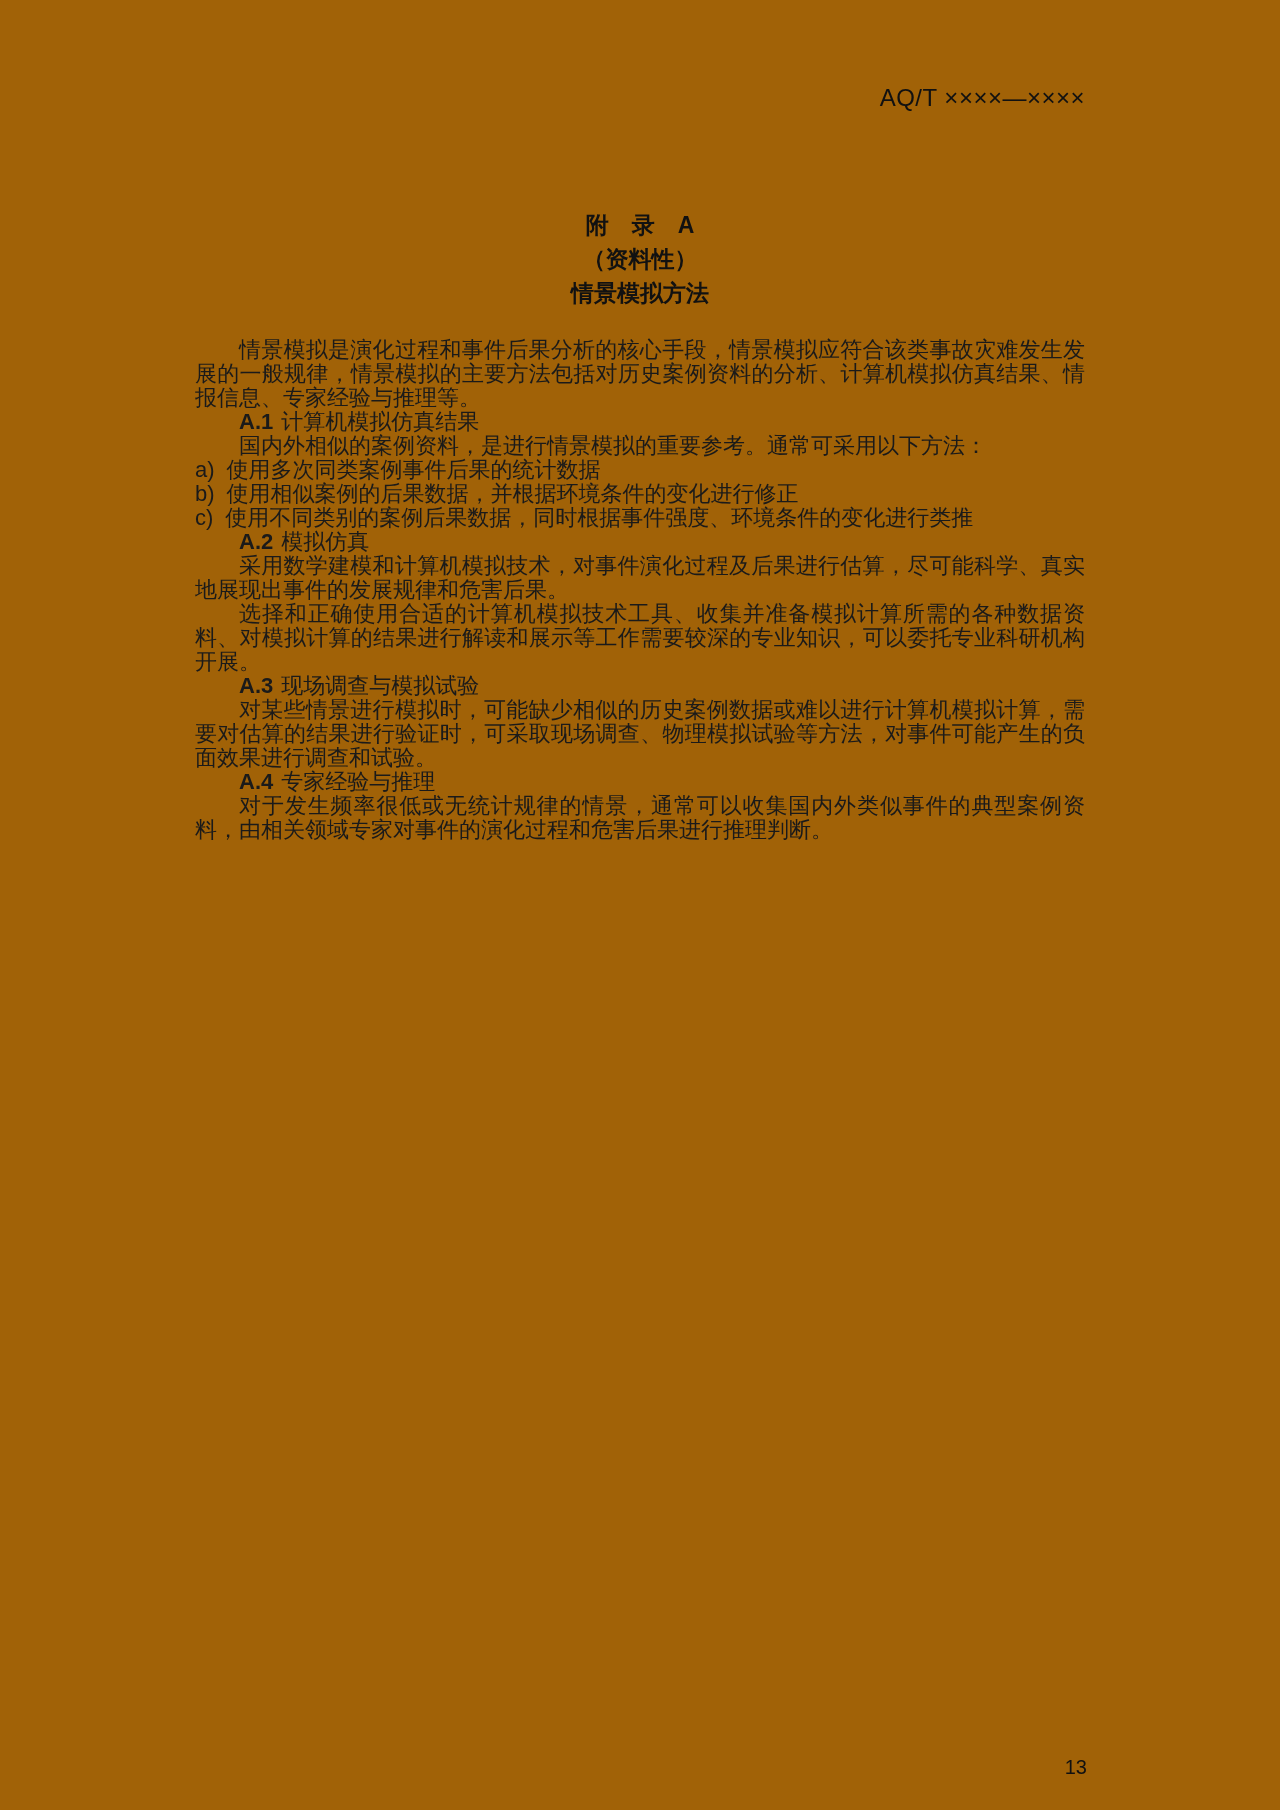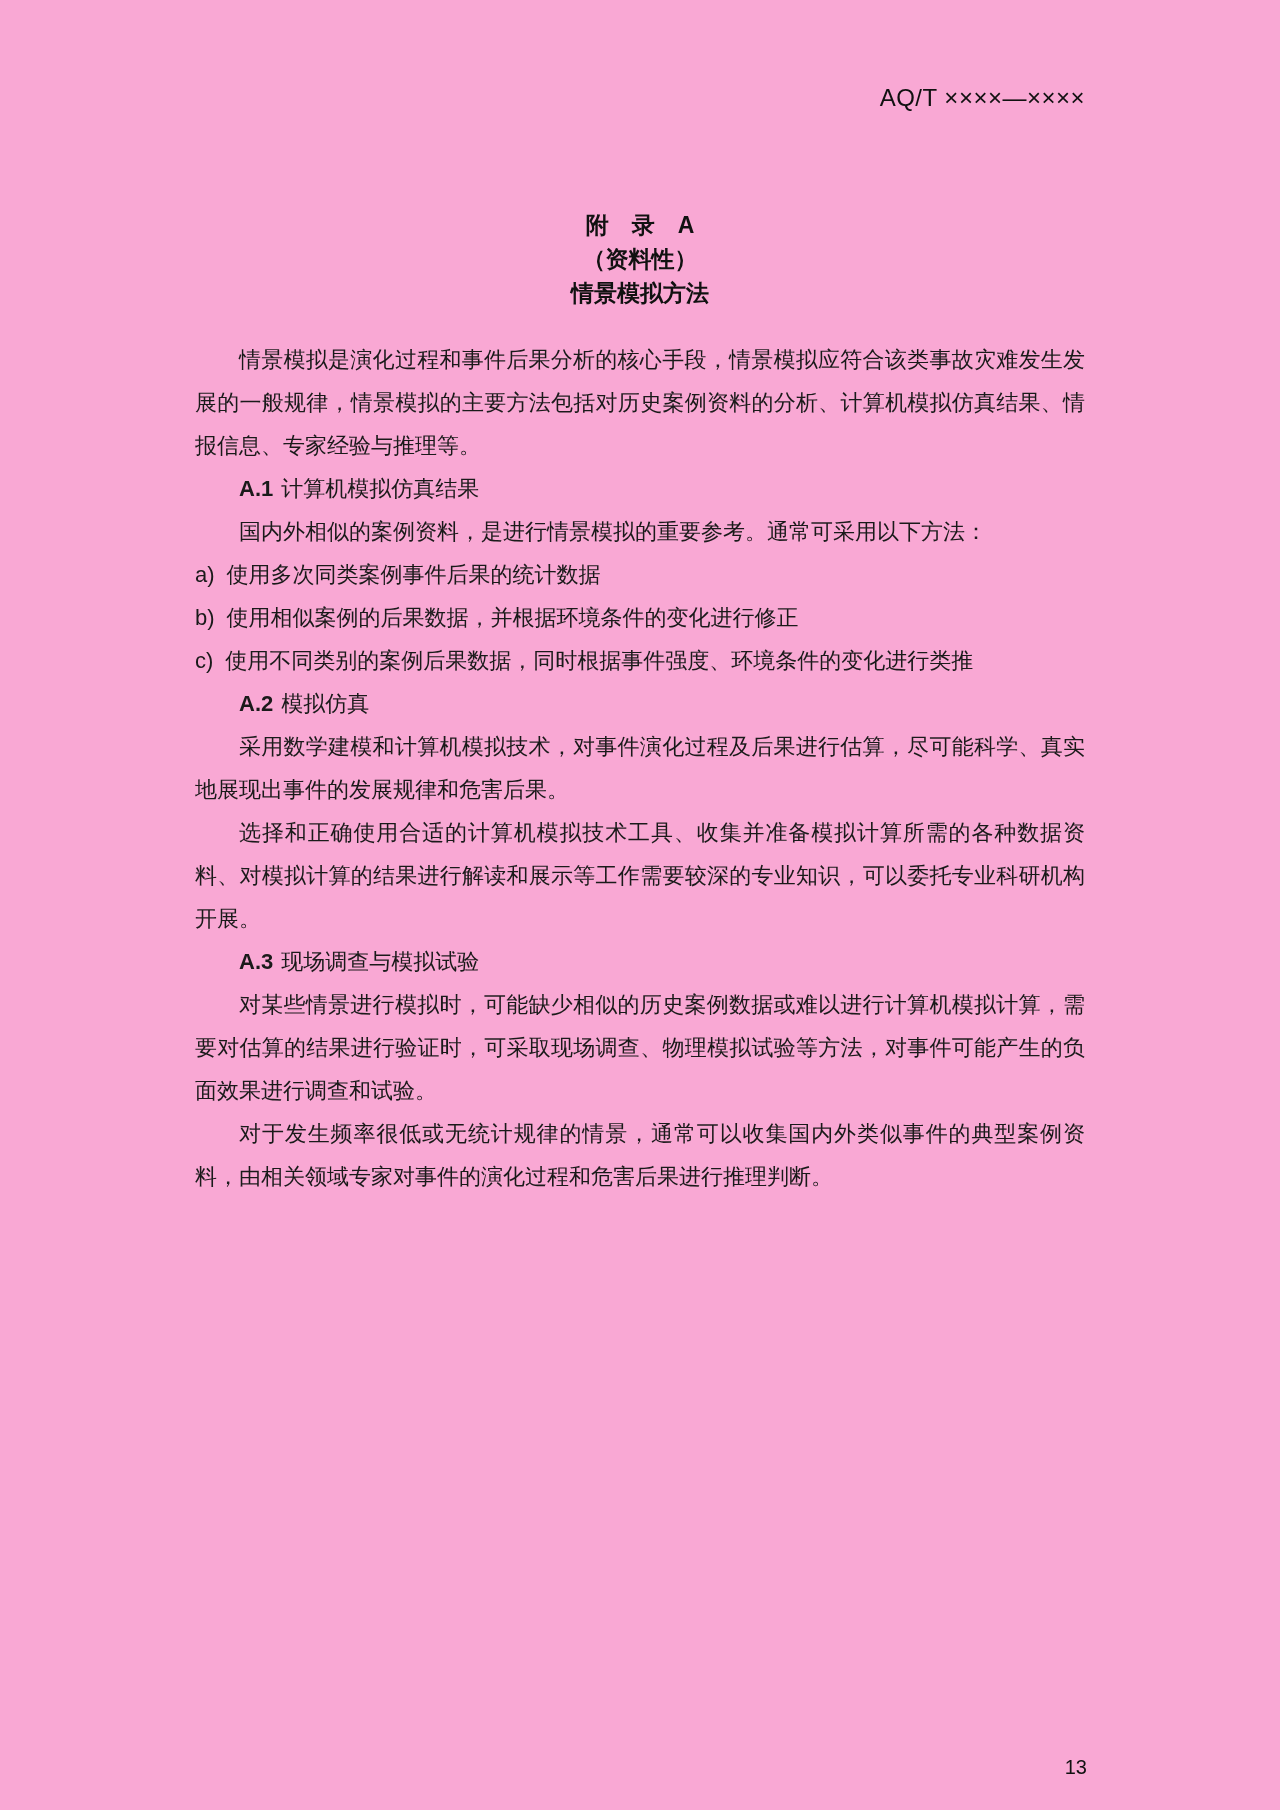--- a/index.html
+++ b/index.html
@@ -8,21 +8,21 @@
     width: 1280px;
     height: 1810px;
     position: relative;
     font-family: "Liberation Serif", serif;
     color: #1a1a1a;
     overflow: hidden;
   }
   .page {
     width: 1280px;
     height: 1810px;
-    background: #f9a8d4;
+    background: #a16207;
     position: relative;
   }
   .doc-header {
     padding-top: 84px;
     margin-right: 195px;
     text-align: right;
     font-family: "Liberation Sans", sans-serif;
     font-size: 24px;
     letter-spacing: 0.5px;
     color: #111111;
@@ -32,21 +32,21 @@
     text-align: center;
     font-family: "Liberation Sans", sans-serif;
     font-weight: bold;
     font-size: 23px;
     line-height: 34px;
     color: #111111;
   }
   .content {
     margin: 28px 195px 0 195px;
     font-size: 22px;
-    line-height: 43px;
+    line-height: 24px;
     text-align: justify;
   }
   .para {
     text-indent: 44px; 
   }
   .clause {
     margin-left: 44px;
     font-family: "Liberation Sans", sans-serif;
     text-align: left;
   }
@@ -105,19 +105,22 @@
       <span class="clause-num">A.2</span><span class="clause-title">模拟仿真</span>
     </div>
     <p class="para">采用数学建模和计算机模拟技术，对事件演化过程及后果进行估算，尽可能科学、真实地展现出事件的发展规律和危害后果。</p>
     <p class="para">选择和正确使用合适的计算机模拟技术工具、收集并准备模拟计算所需的各种数据资料、对模拟计算的结果进行解读和展示等工作需要较深的专业知识，可以委托专业科研机构开展。</p>
 
     <div class="clause">
       <span class="clause-num">A.3</span><span class="clause-title">现场调查与模拟试验</span>
     </div>
     <p class="para">对某些情景进行模拟时，可能缺少相似的历史案例数据或难以进行计算机模拟计算，需要对估算的结果进行验证时，可采取现场调查、物理模拟试验等方法，对事件可能产生的负面效果进行调查和试验。</p>
 
+    <div class="clause">
+      <span class="clause-num">A.4</span><span class="clause-title">专家经验与推理</span>
+    </div>
     <p class="para">对于发生频率很低或无统计规律的情景，通常可以收集国内外类似事件的典型案例资料，由相关领域专家对事件的演化过程和危害后果进行推理判断。</p>
 
   </div>
 
   <div class="page-number">13</div>
 
 </div>
 
 </body></html>

